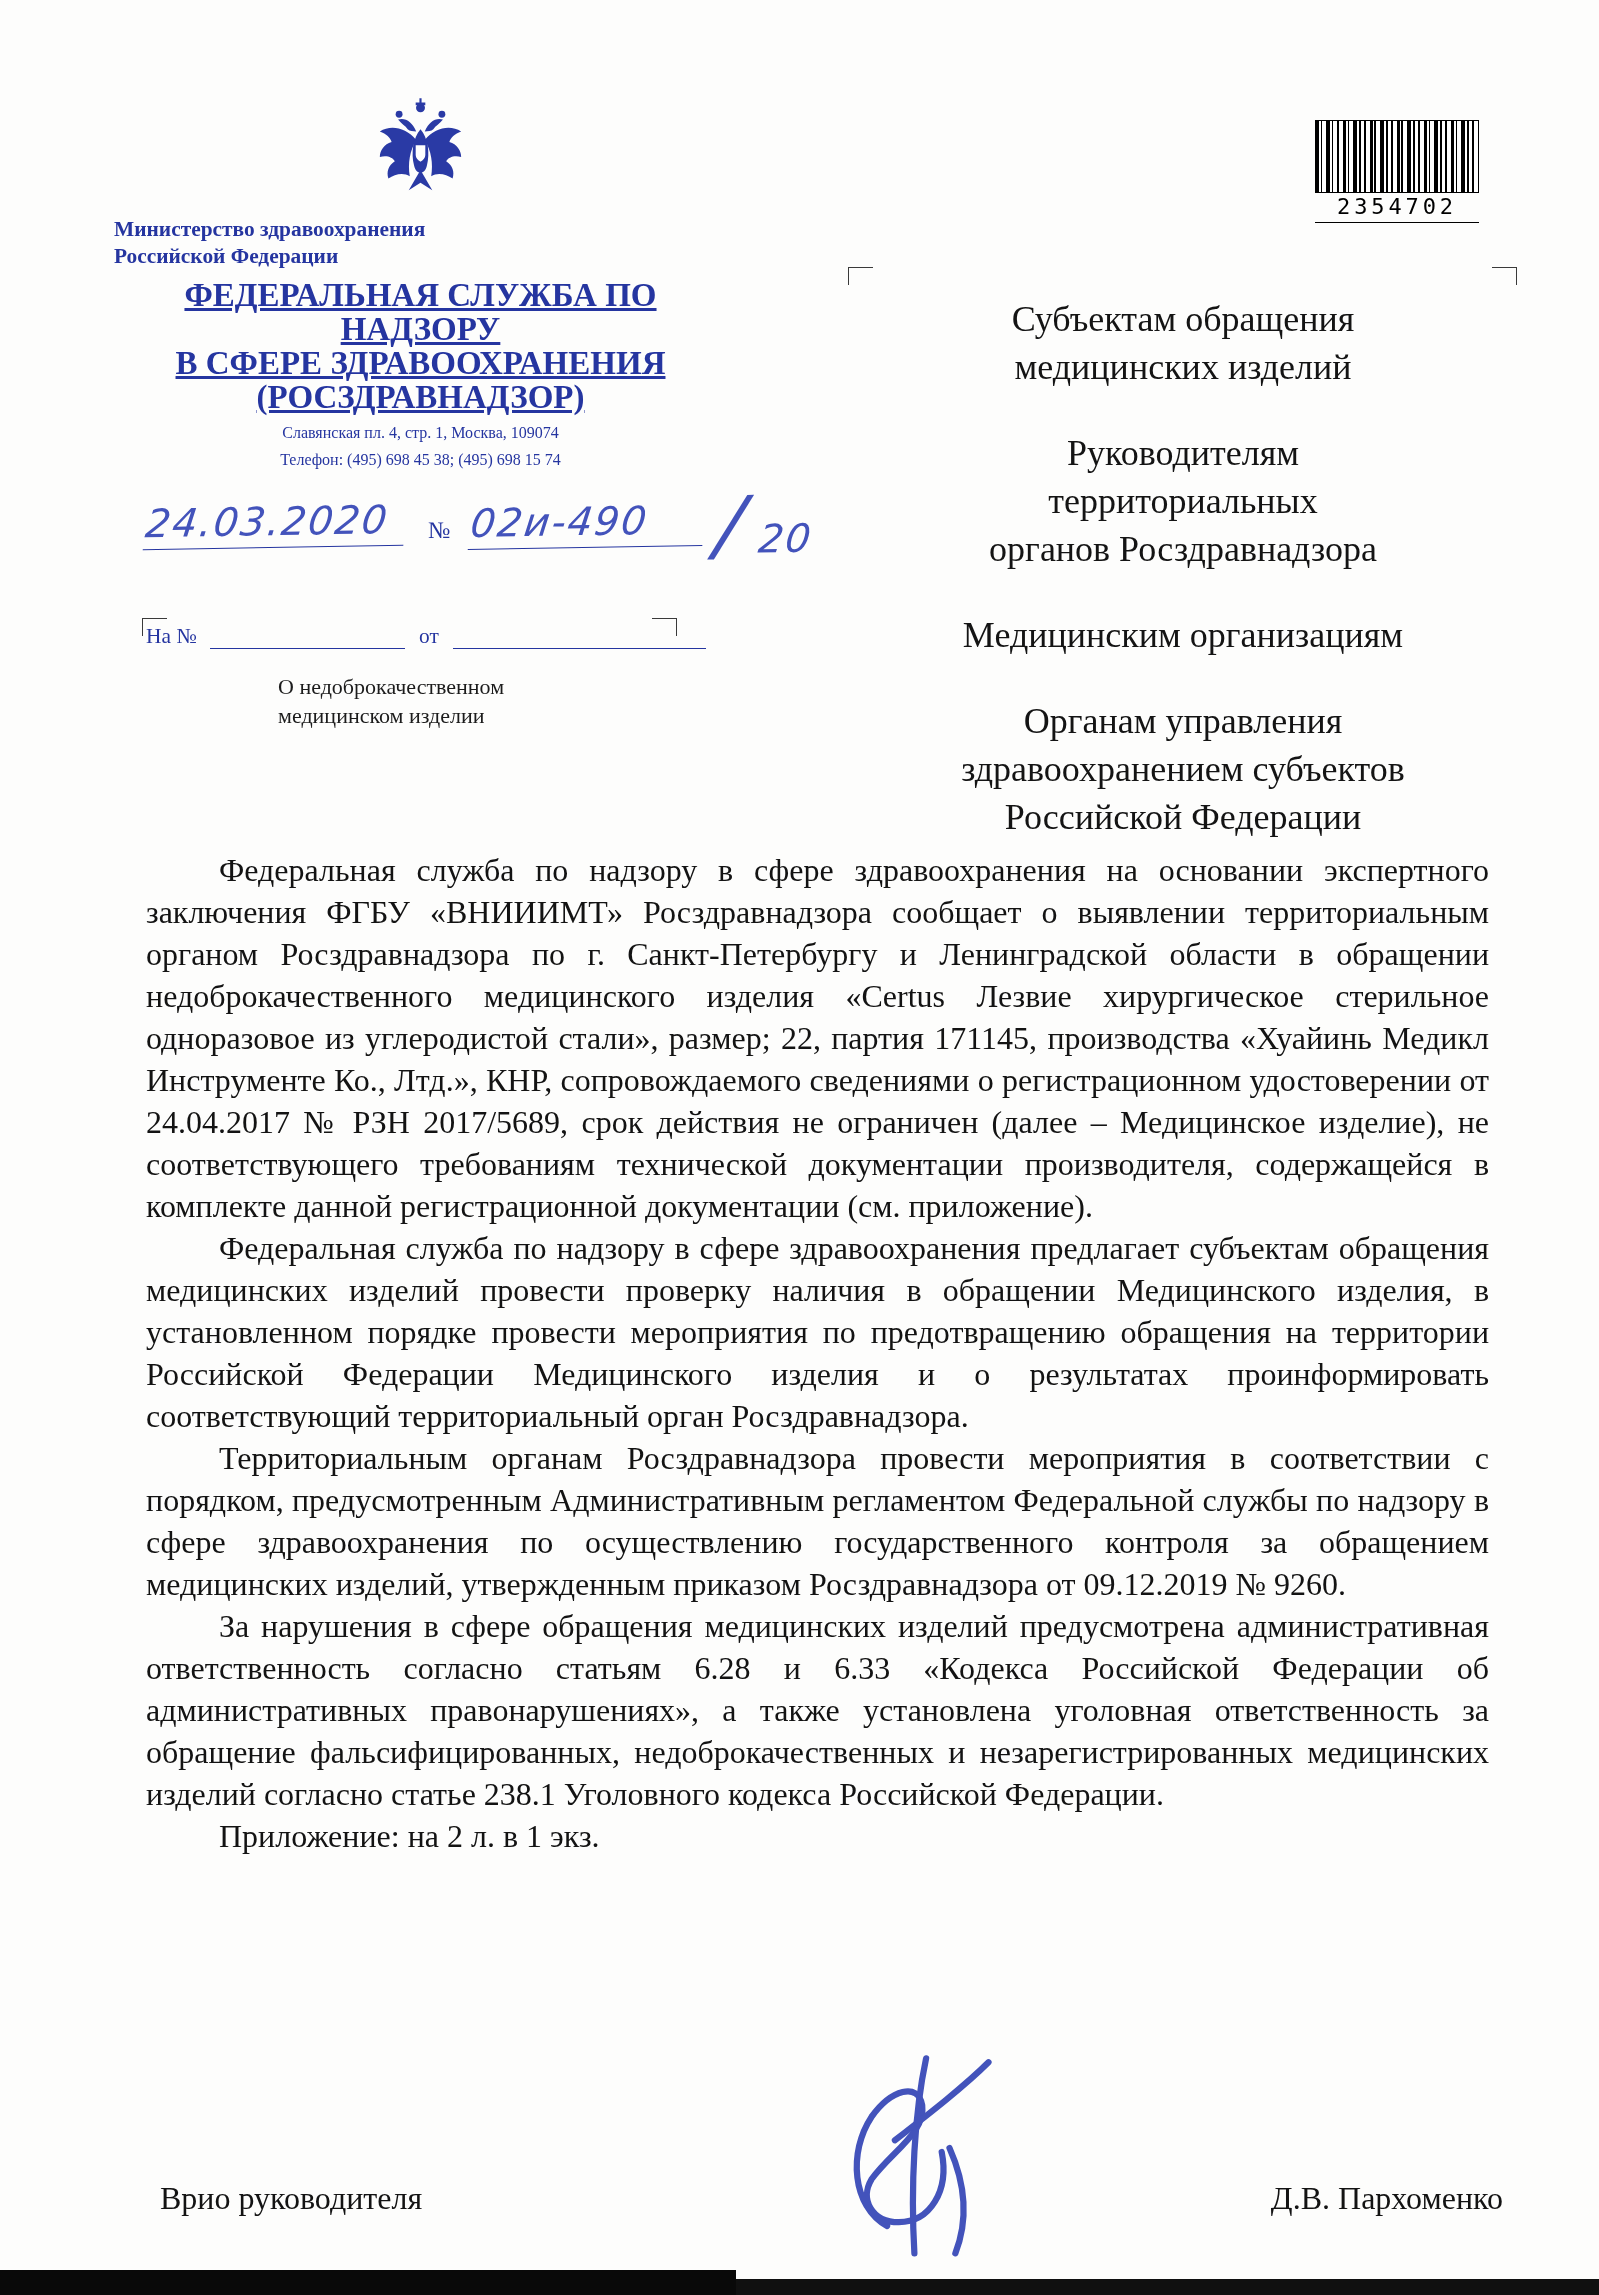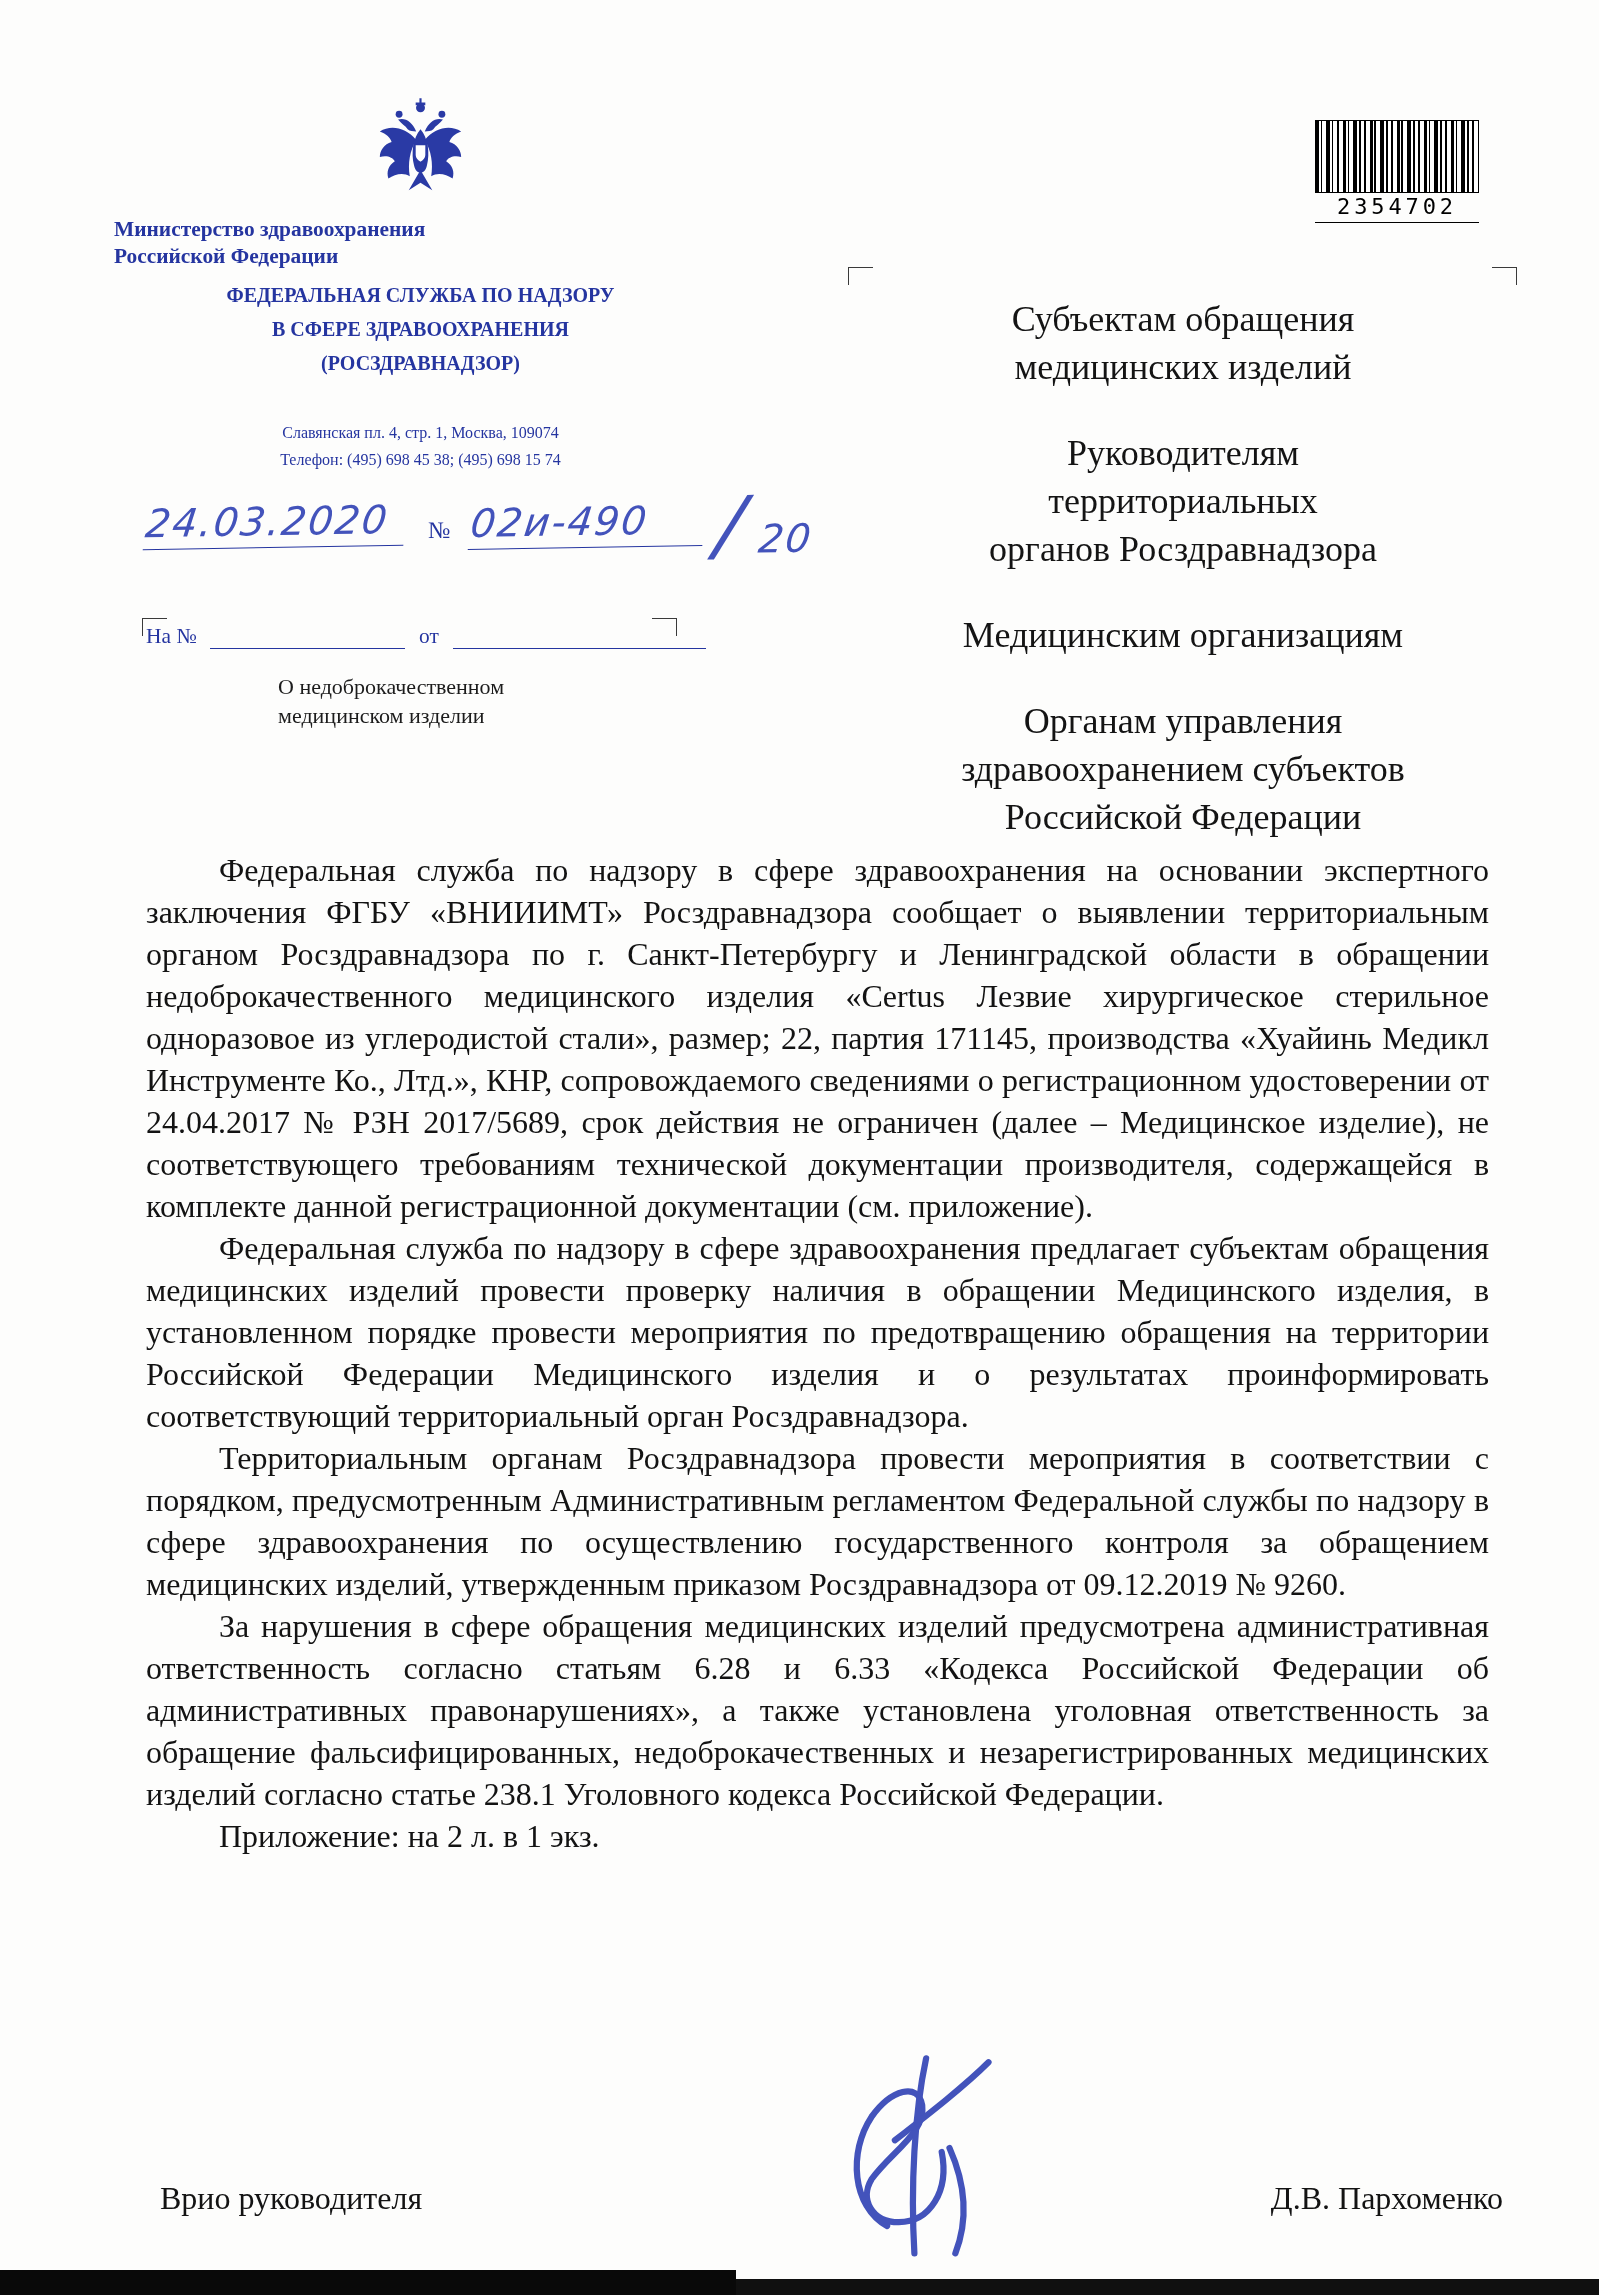--- a/index.html
+++ b/index.html
@@ -17,22 +17,22 @@
 
   
   .emblem { position:absolute; left:367px; top:90px; width:107px; height:117px; }
   .lh-ministry {
     position:absolute; left:114px; top:216px; width:613px;
     text-align:left; font-weight:bold; font-size:21.4px; line-height:27px;
     color:#2535a0; white-space:pre-line;
   }
   .lh-service {
     position:absolute; left:114px; top:278px; width:613px;
-    text-align:center; font-weight:bold; font-size:20px; line-height:34px;
-    color:#2535a0; white-space:pre-line;
+    text-align:center; font-weight:bold; font-size:33px; line-height:34px;
+    color:#2535a0; white-space:pre-line;text-decoration:underline;
   }
   .lh-address {
     position:absolute; left:114px; top:419px; width:613px;
     text-align:center; font-size:16px; line-height:27px;
     color:#2535a0; white-space:pre-line;
   }
 
   
   .ref-line {
     position:absolute; left:146px; top:490px; width:714px; height:68px;

